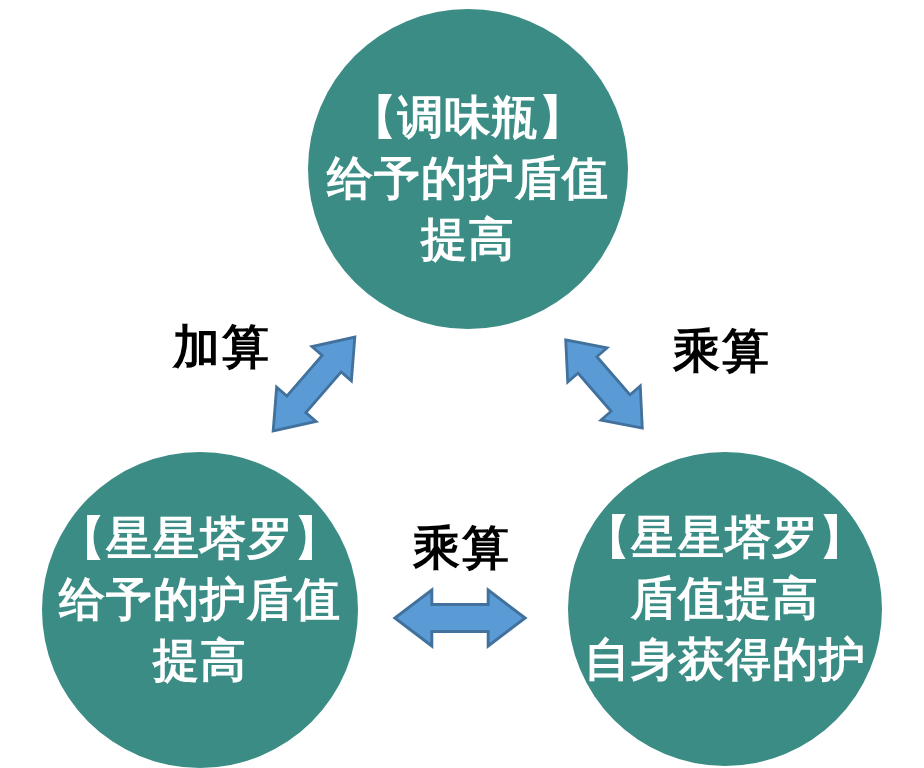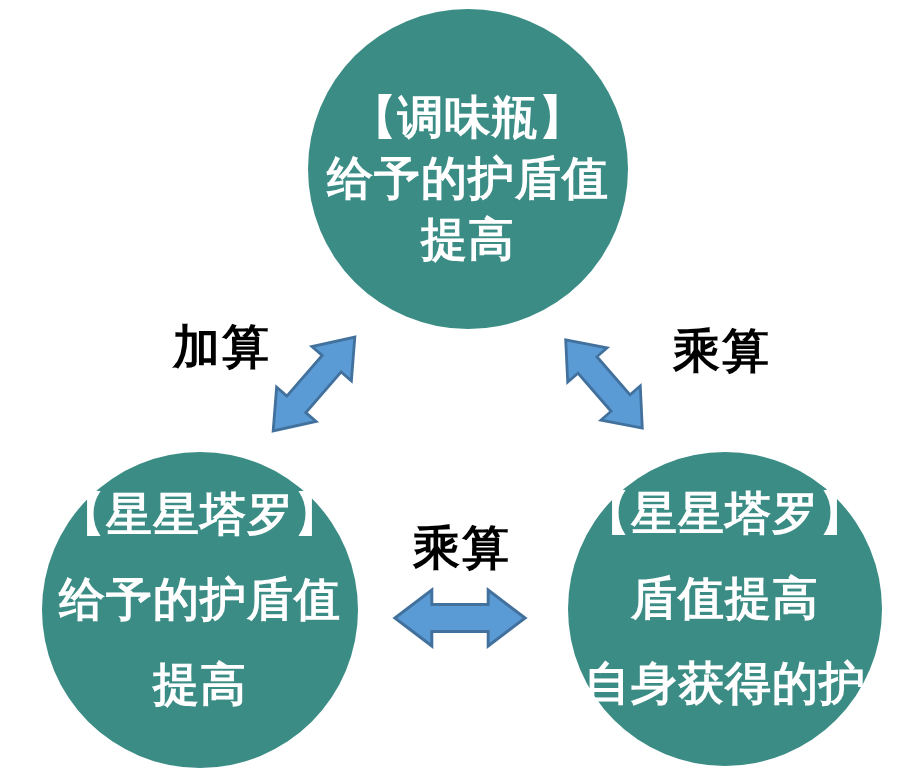--- a/index.html
+++ b/index.html
@@ -22,21 +22,21 @@
     text-align:center;
     font-weight:bold;
     font-size:46px;
     line-height:61px;
     letter-spacing:1px;
   }
   .circle-top{left:308px;top:9px;width:320px;height:320px;}
   .circle-top .lines{transform:translateY(9px);}
   .circle-bl{left:42px;top:452px;width:316px;height:316px;}
   .circle-br{left:568px;top:452px;width:314px;height:314px;}
-  .circle-bl .lines,.circle-br .lines{transform:translateY(-11px);gap:24px;}
+  .circle-bl .lines,.circle-br .lines{transform:translateY(-11px);}
   .lines{display:flex;flex-direction:column;}
   .arrow{position:absolute;overflow:visible;}
   .arrow path{
     fill:var(--arrow-fill,#5B9BD5);
     stroke:var(--arrow-stroke,#41719C);
     stroke-width:3;
     stroke-linejoin:miter;
   }
   .arrow-left{left:249px;top:355px;width:130px;height:58px;transform:rotate(-49deg);}
   .arrow-right{left:543px;top:355px;width:122px;height:58px;transform:rotate(49deg);}

